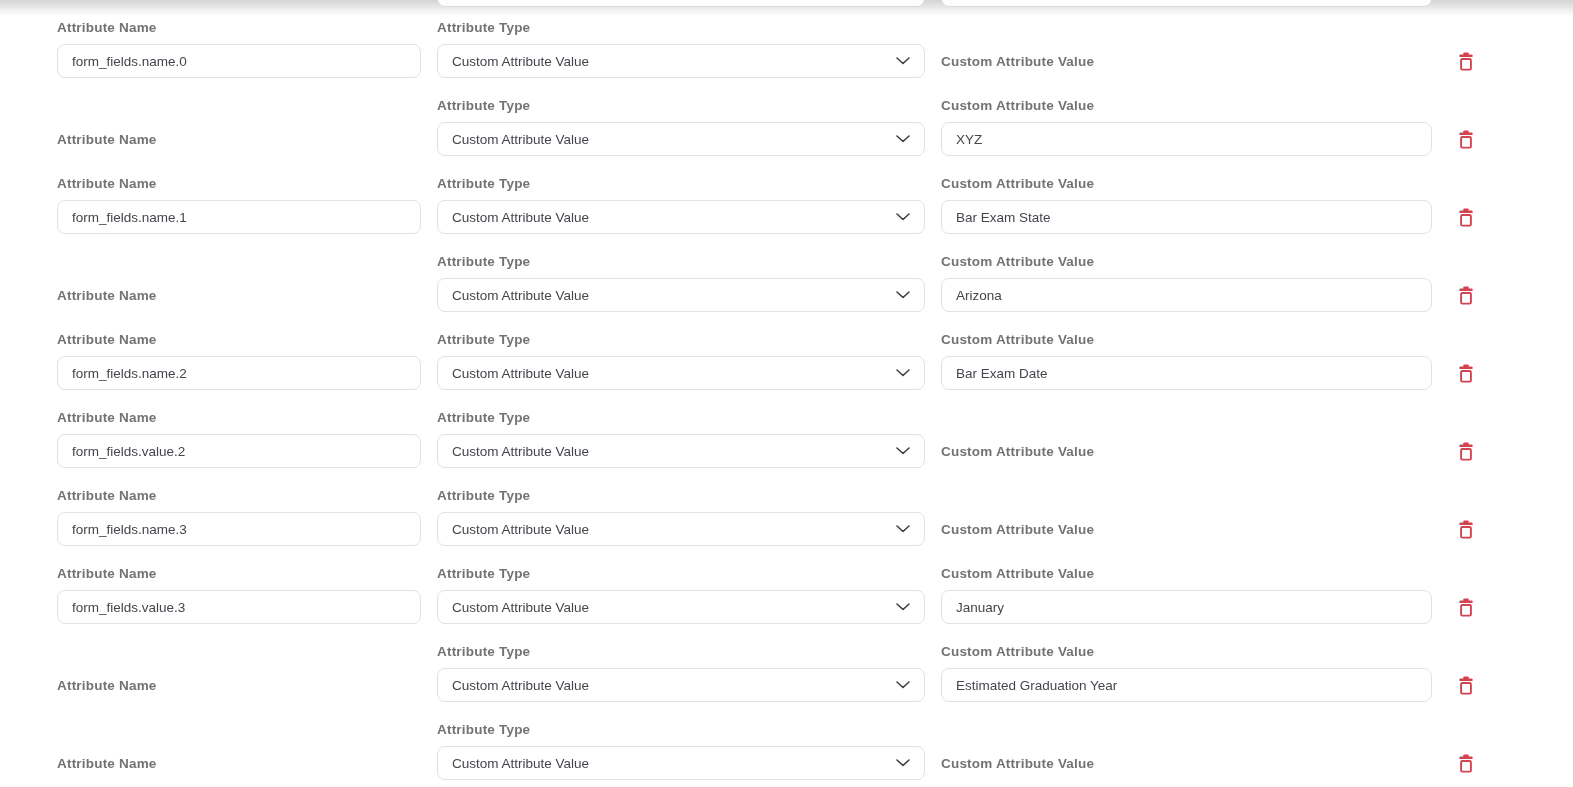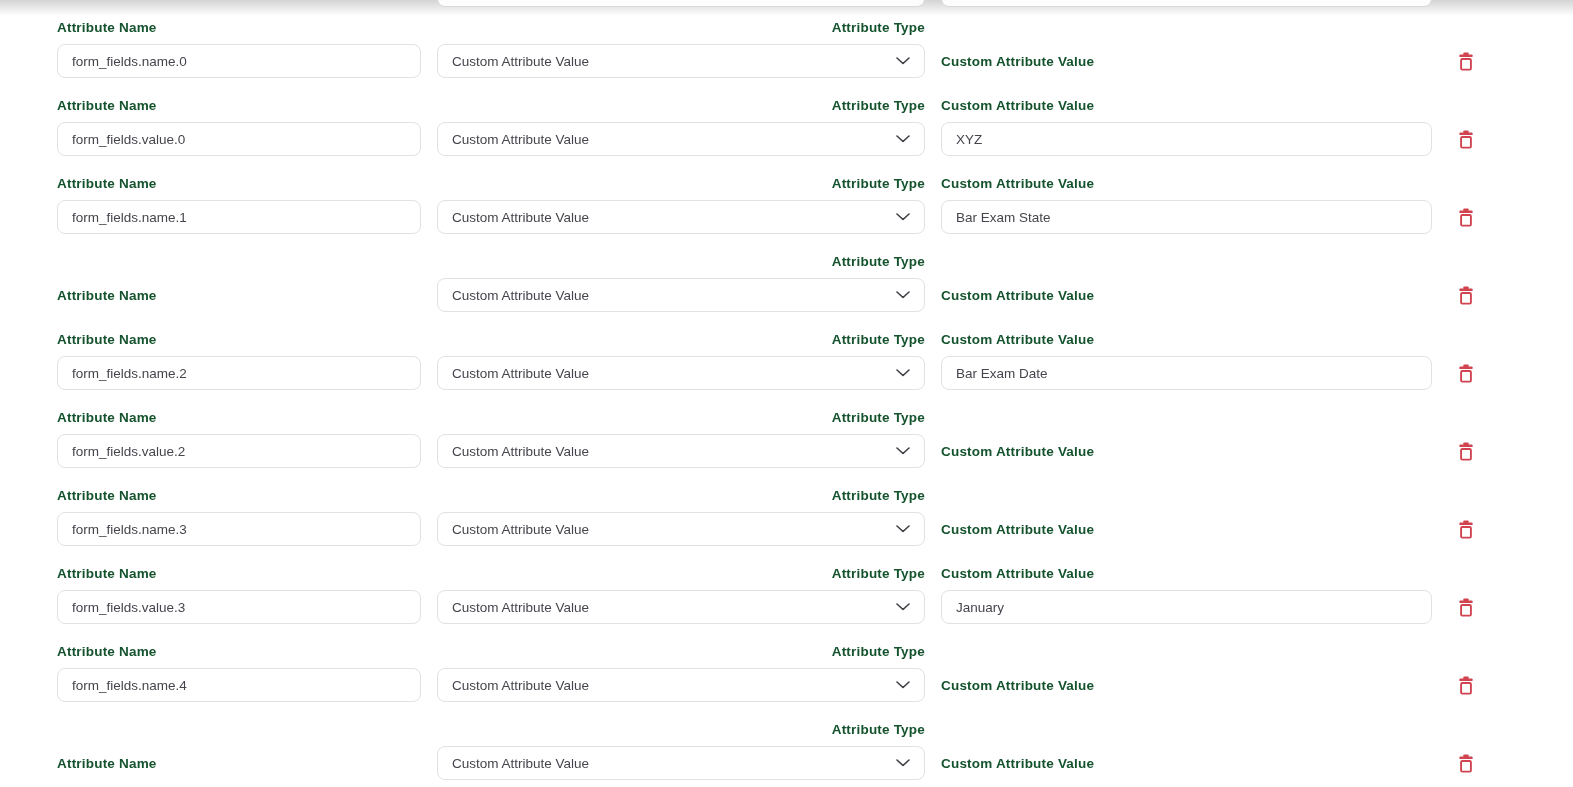--- a/index.html
+++ b/index.html
@@ -21,25 +21,25 @@
     background:#fdfdfd;border:1px solid #dadade;border-radius:8px;
     box-sizing:border-box;
   }
   .partial-select{left:437px;width:488px;}
   .partial-input{left:941px;width:491px;}
 
   .rows{position:absolute;top:20px;left:57px;z-index:3;}
   .row{display:flex;align-items:flex-end;gap:16px;margin-bottom:20px;}
   .fg{display:flex;flex-direction:column;}
   .fg label{
-    font-size:13.5px;font-weight:bold;color:#14532d;
+    font-size:13.5px;font-weight:bold;color:#737373;
     letter-spacing:.2px;margin-bottom:8px;line-height:16px;
   }
   .fg-name{width:364px;}
-  .fg-type{width:488px;align-items:flex-end;}
+  .fg-type{width:488px;}
   .fg-value{width:491px;}
   .text-input{
     height:34px;box-sizing:border-box;width:100%;
     border:1px solid var(--border,#e2e2e6);border-radius:8px;
     background:#fff;padding:8px 14px;
     font-family:inherit;font-size:13.5px;color:var(--input-text,#45454d);
     outline:none;
   }
   .select{
     height:34px;box-sizing:border-box;width:100%;
@@ -86,21 +86,20 @@
         <rect x="5.2" y="0.6" width="5.6" height="2.6" rx="1.1" fill="#d0434f"></rect>
         <rect x="1.3" y="2.6" width="13.4" height="2.5" rx="1.2" fill="#d0434f"></rect>
         <rect x="3.1" y="7.0" width="9.8" height="10.6" rx="1.2" fill="none" stroke="#d0434f" stroke-width="1.9"></rect>
       </svg>
     </button>
   </div>
 
   <div class="row">
     <div class="fg fg-name">
       <label>Attribute Name</label>
-      <input class="text-input" type="text" value="form_fields.value.0" style="">
     </div>
     <div class="fg fg-type">
       <label>Attribute Type</label>
       <div class="select">
         <span>Custom Attribute Value</span>
         <svg class="chev" width="14" height="8" viewBox="0 0 14 8">
           <polyline points="1,1 7,6.5 13,1" fill="none" stroke="#3f3f46" stroke-width="1.6" stroke-linecap="round" stroke-linejoin="round"></polyline>
         </svg>
       </div>
     </div>
@@ -152,20 +151,21 @@
       <label>Attribute Type</label>
       <div class="select">
         <span>Custom Attribute Value</span>
         <svg class="chev" width="14" height="8" viewBox="0 0 14 8">
           <polyline points="1,1 7,6.5 13,1" fill="none" stroke="#3f3f46" stroke-width="1.6" stroke-linecap="round" stroke-linejoin="round"></polyline>
         </svg>
       </div>
     </div>
     <div class="fg fg-value">
       <label>Custom Attribute Value</label>
+      <input class="text-input" type="text" value="Arizona" style="">
     </div>
     <button class="trash-btn">
       <svg width="16" height="19" viewBox="0 0 16 19">
         <rect x="5.2" y="0.6" width="5.6" height="2.6" rx="1.1" fill="#d0434f"></rect>
         <rect x="1.3" y="2.6" width="13.4" height="2.5" rx="1.2" fill="#d0434f"></rect>
         <rect x="3.1" y="7.0" width="9.8" height="10.6" rx="1.2" fill="none" stroke="#d0434f" stroke-width="1.9"></rect>
       </svg>
     </button>
   </div>
 
@@ -271,33 +271,33 @@
         <rect x="5.2" y="0.6" width="5.6" height="2.6" rx="1.1" fill="#d0434f"></rect>
         <rect x="1.3" y="2.6" width="13.4" height="2.5" rx="1.2" fill="#d0434f"></rect>
         <rect x="3.1" y="7.0" width="9.8" height="10.6" rx="1.2" fill="none" stroke="#d0434f" stroke-width="1.9"></rect>
       </svg>
     </button>
   </div>
 
   <div class="row">
     <div class="fg fg-name">
       <label>Attribute Name</label>
-      <input class="text-input" type="text" value="form_fields.name.4" style="">
-    </div>
-    <div class="fg fg-type">
-      <label>Attribute Type</label>
-      <div class="select">
-        <span>Custom Attribute Value</span>
-        <svg class="chev" width="14" height="8" viewBox="0 0 14 8">
-          <polyline points="1,1 7,6.5 13,1" fill="none" stroke="#3f3f46" stroke-width="1.6" stroke-linecap="round" stroke-linejoin="round"></polyline>
-        </svg>
-      </div>
-    </div>
-    <div class="fg fg-value">
-      <label>Custom Attribute Value</label>
+    </div>
+    <div class="fg fg-type">
+      <label>Attribute Type</label>
+      <div class="select">
+        <span>Custom Attribute Value</span>
+        <svg class="chev" width="14" height="8" viewBox="0 0 14 8">
+          <polyline points="1,1 7,6.5 13,1" fill="none" stroke="#3f3f46" stroke-width="1.6" stroke-linecap="round" stroke-linejoin="round"></polyline>
+        </svg>
+      </div>
+    </div>
+    <div class="fg fg-value">
+      <label>Custom Attribute Value</label>
+      <input class="text-input" type="text" value="Estimated Graduation Year" style="">
     </div>
     <button class="trash-btn">
       <svg width="16" height="19" viewBox="0 0 16 19">
         <rect x="5.2" y="0.6" width="5.6" height="2.6" rx="1.1" fill="#d0434f"></rect>
         <rect x="1.3" y="2.6" width="13.4" height="2.5" rx="1.2" fill="#d0434f"></rect>
         <rect x="3.1" y="7.0" width="9.8" height="10.6" rx="1.2" fill="none" stroke="#d0434f" stroke-width="1.9"></rect>
       </svg>
     </button>
   </div>
 

